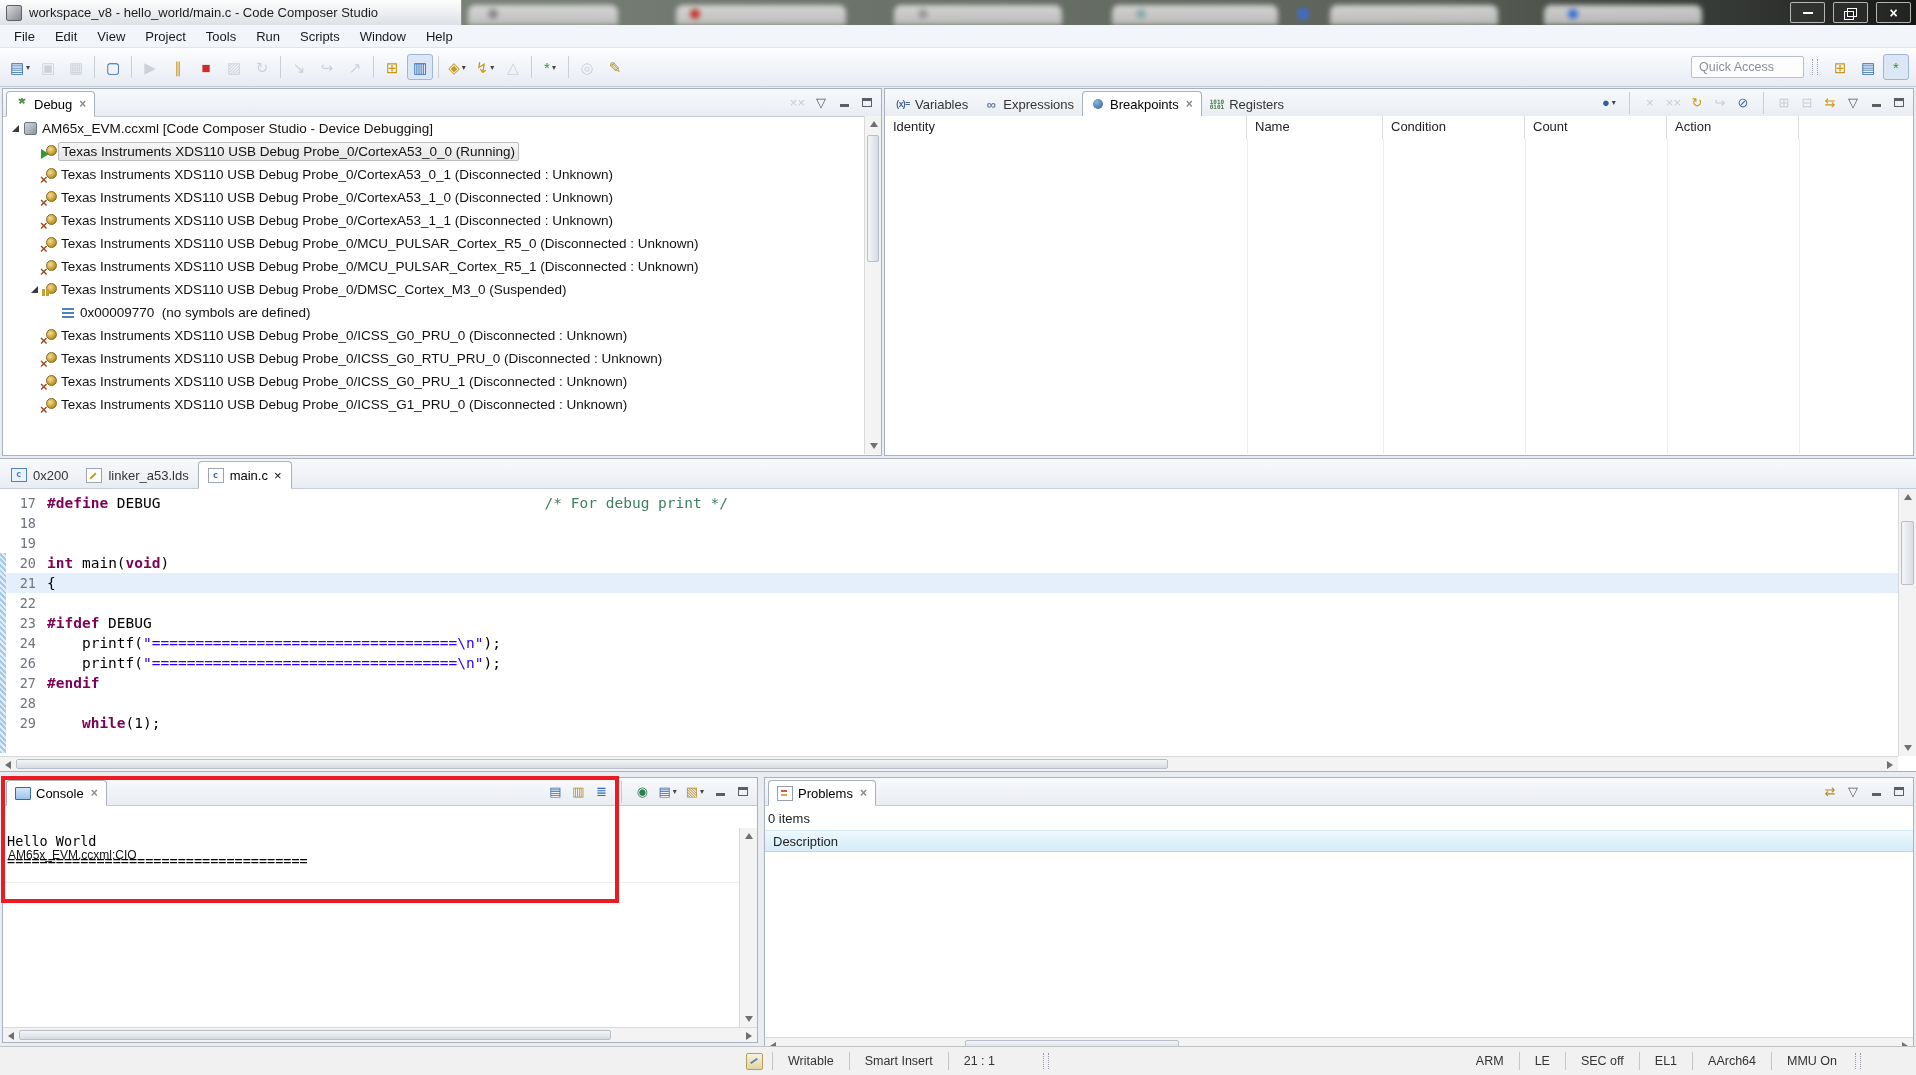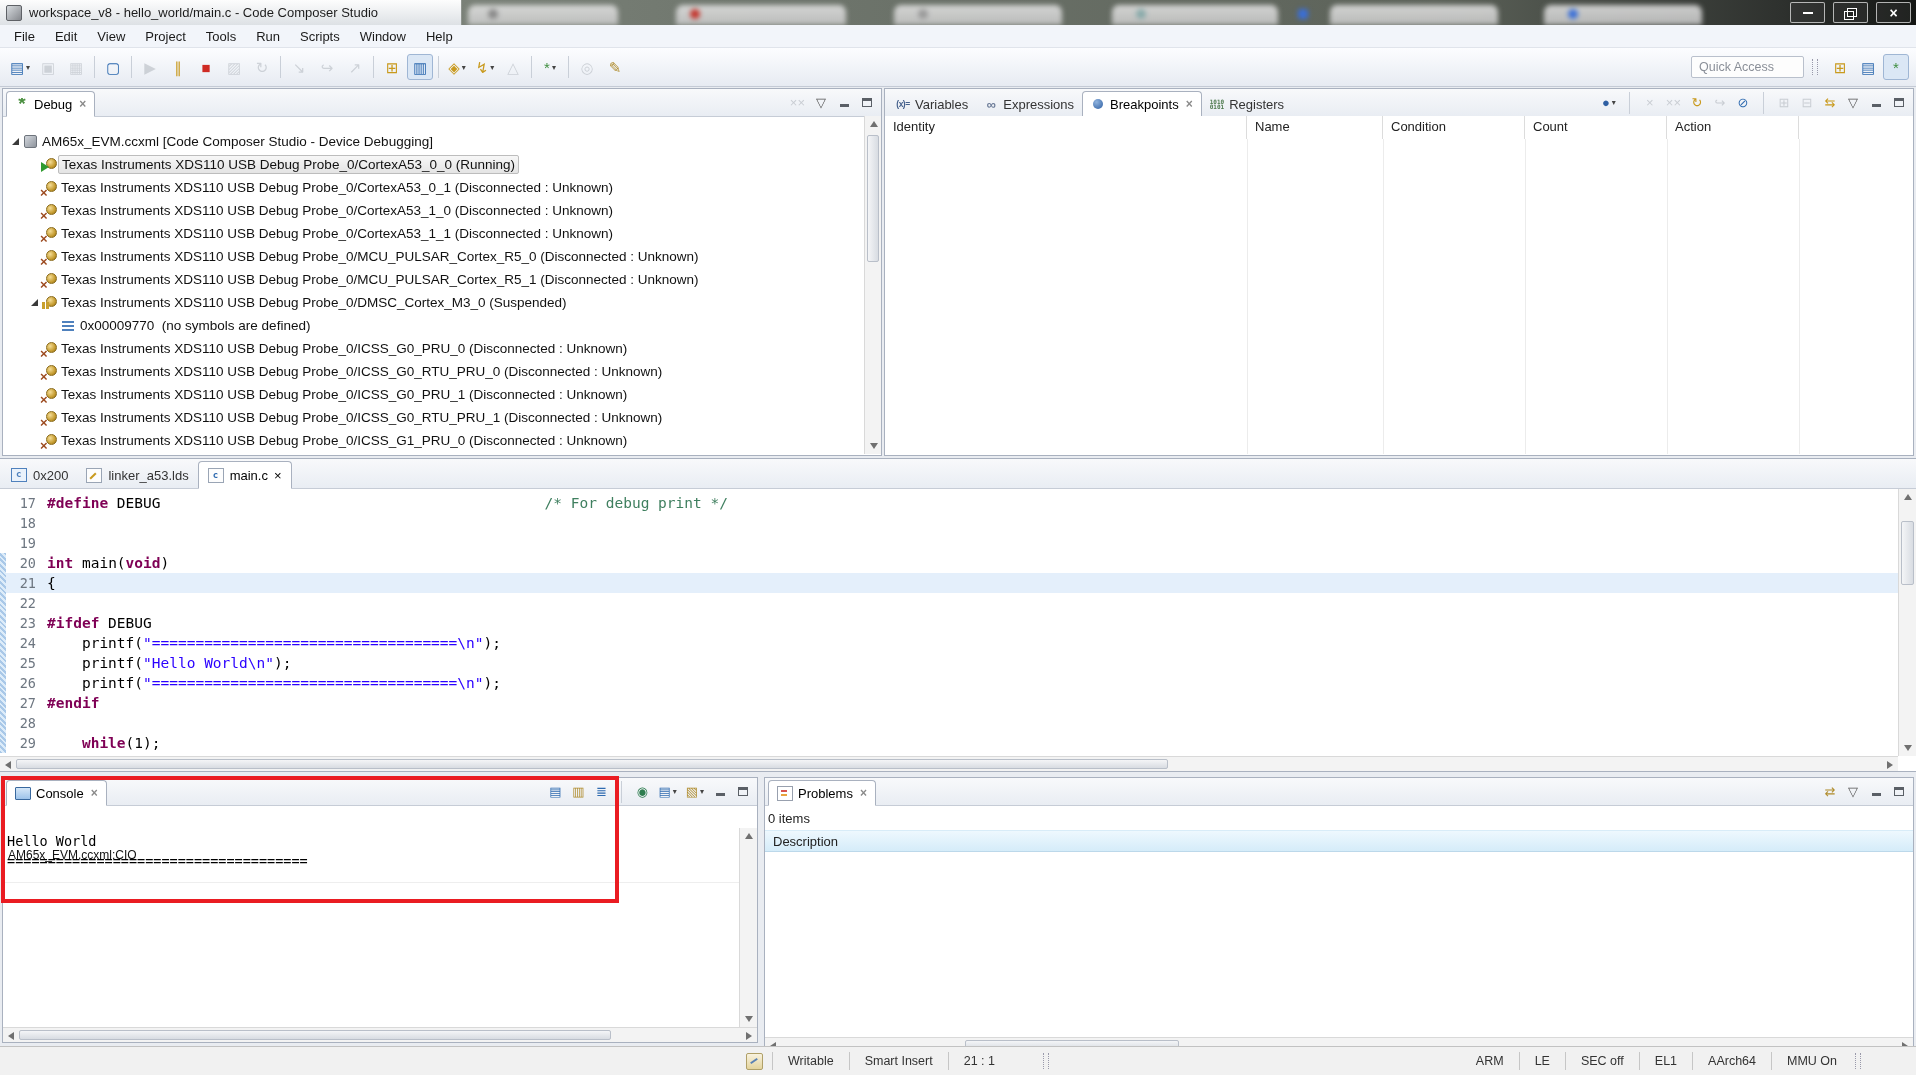--- a/index.html
+++ b/index.html
@@ -68,21 +68,21 @@
   .arr.up{left:5px;top:5px;border-left:4px solid transparent;border-right:4px solid transparent;border-bottom:6px solid #707070;}
   .arr.down{left:5px;bottom:5px;border-left:4px solid transparent;border-right:4px solid transparent;border-top:6px solid #707070;}
   .arr.left{left:5px;top:4px;border-top:4px solid transparent;border-bottom:4px solid transparent;border-right:6px solid #707070;}
   .arr.right{right:5px;top:4px;border-top:4px solid transparent;border-bottom:4px solid transparent;border-left:6px solid #707070;}
   .vthumb{position:absolute;left:2px;right:2px;border:1px solid #b9bfc9;border-radius:2px;
     background:linear-gradient(90deg,#f4f5f7,#d8dce2);}
   .hthumb{position:absolute;top:2px;bottom:2px;border:1px solid #b9bfc9;border-radius:2px;
     background:linear-gradient(#f4f5f7,#d8dce2);}
 
   
-  .tbody{position:absolute;top:27px;left:0;right:17px;bottom:1px;overflow:hidden;padding-top:14px;}
+  .tbody{position:absolute;top:27px;left:0;right:17px;bottom:1px;overflow:hidden;padding-top:1px;}
   .trow{height:23px;display:flex;align-items:center;}
   .tspacer{flex:0 0 auto;}
   .texp{flex:0 0 13px;display:flex;align-items:center;justify-content:center;}
   .exp-tri{width:0;height:0;border-left:7px solid transparent;border-bottom:7px solid #3a3a3a;}
   .tic{flex:0 0 17px;height:17px;position:relative;}
   .tlabel{font-size:13.5px;color:#111;white-space:pre;padding:1px 3px;}
   .tlabel.sel{background:linear-gradient(#f7f7f7,#e4e4e4);border:1px solid #bdbdbd;border-radius:2px;}
   .gear{position:absolute;right:1px;top:2px;width:11px;height:11px;border-radius:50%;
     background:radial-gradient(circle at 35% 35%,#f5dd96,#c49a2e 62%,#8a6a1a);border:1px solid #8a6a1a;box-sizing:border-box;}
   .tic-target:before{content:"";position:absolute;inset:2px;background:linear-gradient(135deg,#d3d7dd,#8f959d);
@@ -433,28 +433,20 @@
             <span class="gear"></span>
           </span>
           <span class="tlabel">Texas Instruments XDS110 USB Debug Probe_0/ICSS_G0_PRU_1 (Disconnected : Unknown)</span>
         </div>
         <div class="trow">
           <span class="tspacer" style="width: 25px;"></span>
           <span class="texp"></span>
           <span class="tic tic-disconnected">
             <span class="gear"></span>
           </span>
-          <span class="tlabel">Texas Instruments XDS110 USB Debug Probe_0/ICSS_G0_RTU_PRU_1 (Disconnected : Unknown)</span>
-        </div>
-        <div class="trow">
-          <span class="tspacer" style="width: 25px;"></span>
-          <span class="texp"></span>
-          <span class="tic tic-disconnected">
-            <span class="gear"></span>
-          </span>
           <span class="tlabel">Texas Instruments XDS110 USB Debug Probe_0/ICSS_G1_PRU_0 (Disconnected : Unknown)</span>
         </div>
       </div>
     <div class="vs" style="top:27px;right:0;bottom:1px;">
       <div class="arr up"></div>
       <div class="vthumb" style="top:19px;height:125px;"></div>
       <div class="arr down"></div>
     </div>
   </div>
 
@@ -583,24 +575,20 @@
           <span class="ln">22</span>
           <span class="ct"></span>
         </div>
         <div class="cl">
           <span class="ln">23</span>
           <span class="ct"><span class="seg-kw">#ifdef</span><span class="seg-pl"> DEBUG</span></span>
         </div>
         <div class="cl">
           <span class="ln">24</span>
           <span class="ct"><span class="seg-pl">    printf(</span><span class="seg-str">"===================================\n"</span><span class="seg-pl">);</span></span>
-        </div>
-        <div class="cl">
-          <span class="ln">25</span>
-          <span class="ct"><span class="seg-pl">    printf(</span><span class="seg-str">"Hello World\n"</span><span class="seg-pl">);</span></span>
         </div>
         <div class="cl">
           <span class="ln">26</span>
           <span class="ct"><span class="seg-pl">    printf(</span><span class="seg-str">"===================================\n"</span><span class="seg-pl">);</span></span>
         </div>
         <div class="cl">
           <span class="ln">27</span>
           <span class="ct"><span class="seg-kw">#endif</span></span>
         </div>
         <div class="cl">

